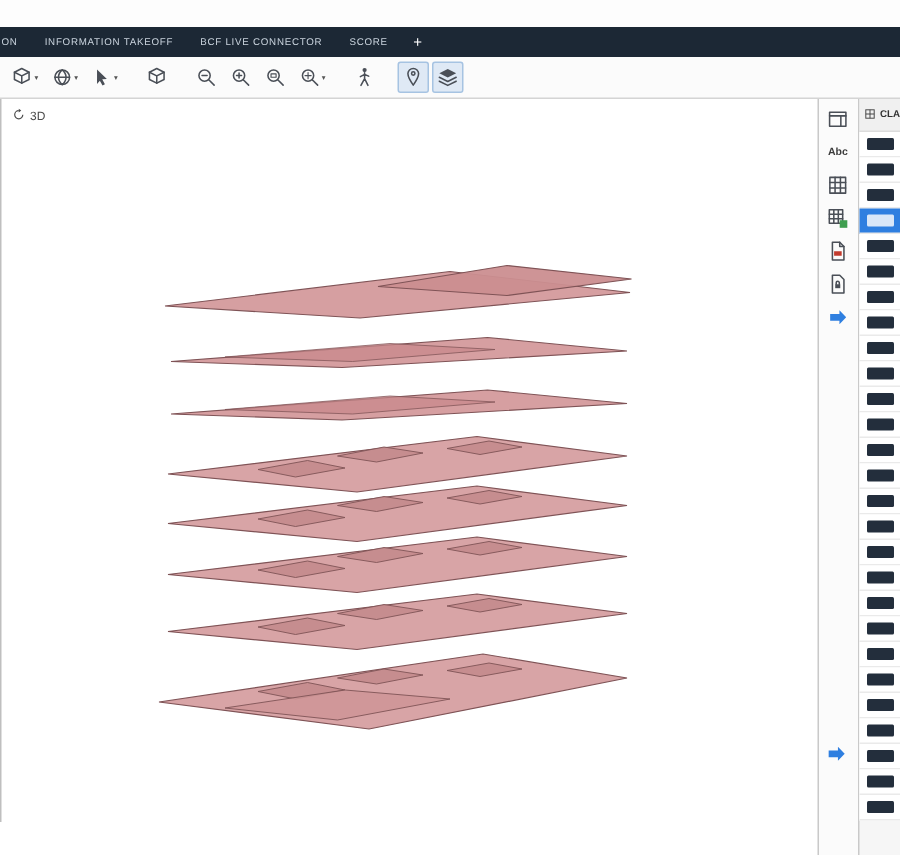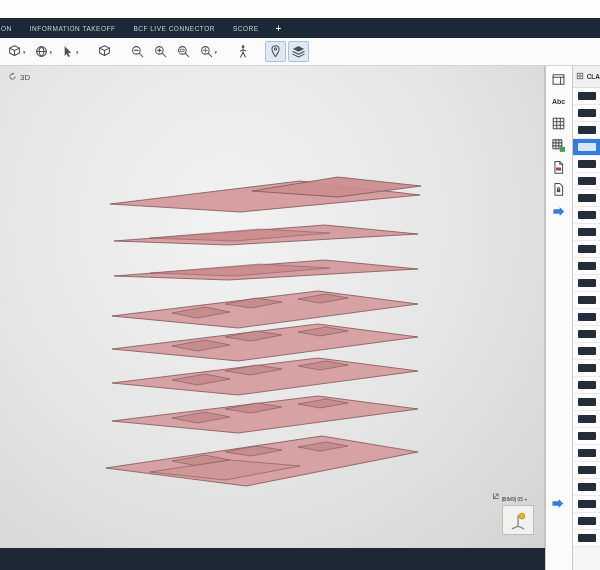--- a/index.html
+++ b/index.html
@@ -14,21 +14,21 @@
   .menu-item.plus { color:#ffffff; font-size:10px; padding:0 8px; }
 
   .toolbar { height:28px; background:#fbfbfb; border-bottom:1px solid #d4d4d4; display:flex; align-items:center; padding-left:4px; gap:2px; }
   .tb-btn { display:flex; align-items:center; padding:2px; border-radius:2px; border:1px solid transparent; }
   .tb-btn.active { background:#dfe9f5; border-color:#a6c3e2; }
   .tb-btn .caret { font-size:5px; color:#555; margin-left:1px; }
   .tb-sep { width:8px; }
   .tb-ic svg { display:block; }
 
   .main { display:flex; height:504px; }
-  .left-col { width:545px; display:flex; flex-direction:column; }
+  .left-col { width:545px; display:flex; flex-direction:row; }
 
   .viewport { position:relative; height:482px;
     background: radial-gradient(ellipse at 42% 32%, #f2f2f2 0%, #e6e6e6 50%, #d3d3d3 100%);
     border-right:1px solid #bfbfbf; }
   .view-label { position:absolute; top:6px; left:8px; display:flex; align-items:center; gap:3px;
     font-size:8px; color:#4c4c4c; }
   #model-svg { position:absolute; left:0; top:0; }
 
   .overlay-box { position:absolute; right:2px; bottom:4px; width:50px; height:54px; font-size:5px; color:#333; }
   .overlay-popout { position:absolute; left:0; top:2px; }

